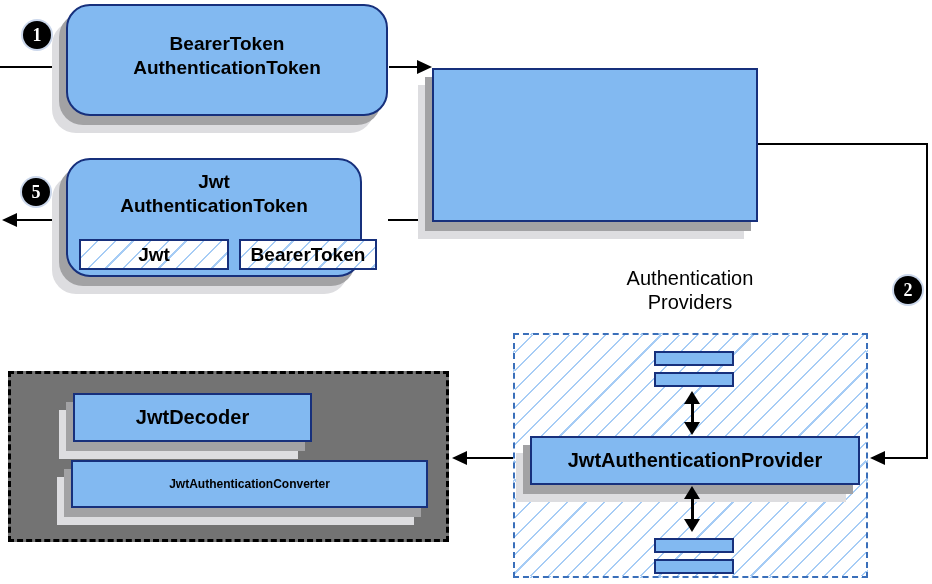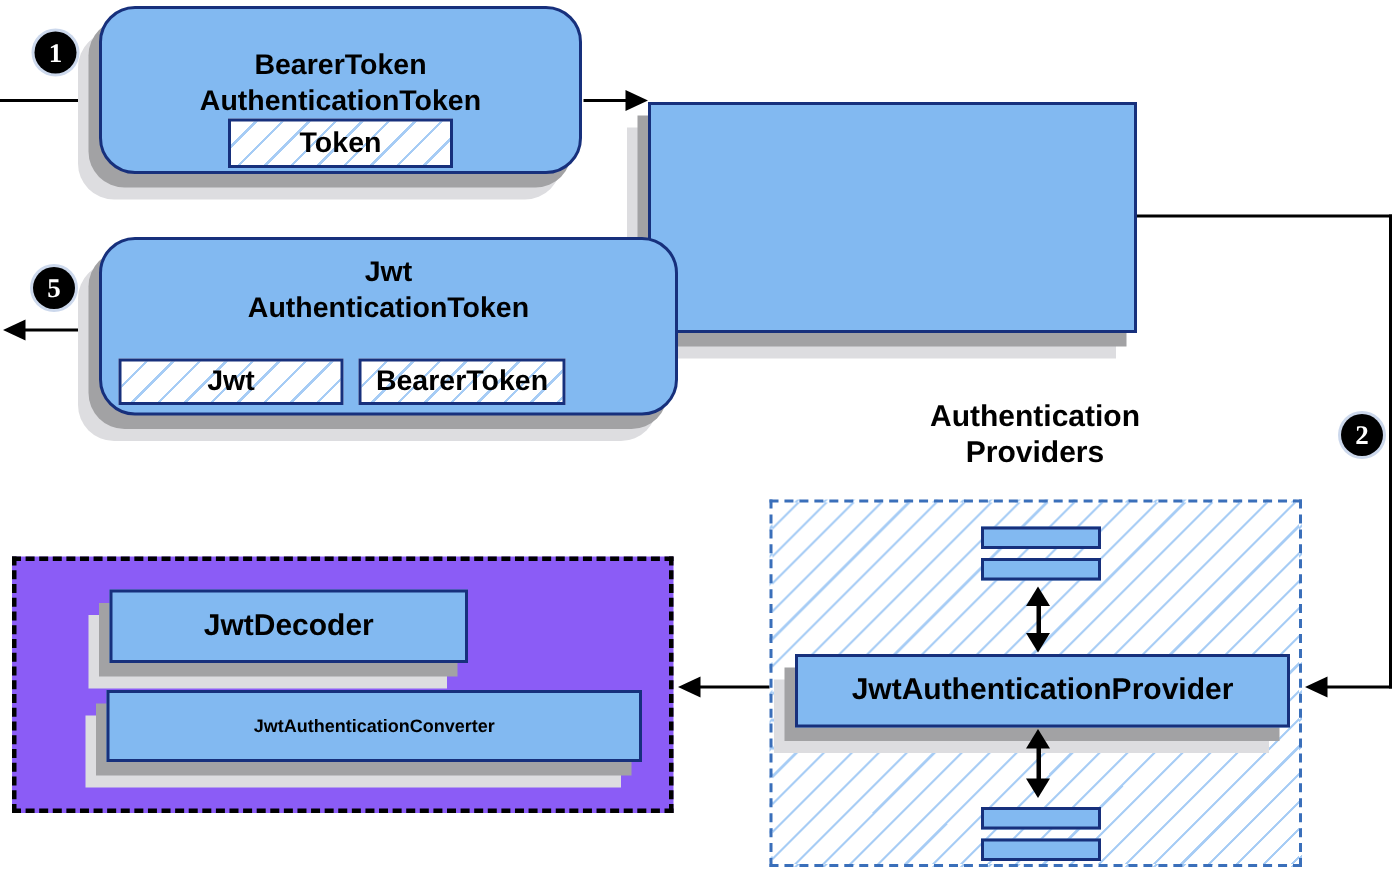--- a/index.html
+++ b/index.html
@@ -28,32 +28,32 @@
   .box-title{font-weight:bold;font-size:19px;line-height:24px;text-align:center;}
   .hatch{
     background-color:#fff;
     background-image:repeating-linear-gradient(135deg,rgba(0,0,0,0) 0 11px,var(--hatch-line) 11px 12.5px);
   }
   .inner-box{
     position:absolute;border:2px solid var(--node-border);box-sizing:border-box;
     display:flex;align-items:center;justify-content:center;
     font-weight:bold;font-size:19px;
   }
-  .plain-label{position:absolute;font-weight:bold;font-size:20px;line-height:24px;text-align:center;}
+  .plain-label{position:absolute;font-weight:normal;font-size:20px;line-height:24px;text-align:center;}
   .center-text{display:flex;align-items:center;justify-content:center;font-weight:bold;}
   
   .group-blue{
     position:absolute;box-sizing:border-box;
     border:2px dashed var(--group-dash-border);
     background-color:#fff;
     background-image:repeating-linear-gradient(135deg,rgba(0,0,0,0) 0 11.5px,var(--hatch-line) 11.5px 13px);
   }
   .group-black{
     position:absolute;box-sizing:border-box;
-    border:3px dashed #000;background:#8b5cf6;text-align:right;
+    border:3px dashed #000;background:#737373;text-align:right;
   }
   
   .hline{position:absolute;height:2px;background:var(--connector);}
   .vline{position:absolute;width:2px;background:var(--connector);}
   .ah{position:absolute;width:0;height:0;}
   .ah-right{border-top:7px solid transparent;border-bottom:7px solid transparent;border-left:15px solid var(--connector);}
   .ah-left{border-top:7px solid transparent;border-bottom:7px solid transparent;border-right:15px solid var(--connector);}
   .varrow{position:absolute;width:16px;}
   .varrow .bar{position:absolute;left:6.5px;top:7px;bottom:7px;width:3px;background:var(--connector);}
   .varrow .up{position:absolute;top:0;left:0;width:0;height:0;border-left:8px solid transparent;border-right:8px solid transparent;border-bottom:13px solid var(--connector);}
@@ -94,27 +94,26 @@
 
   <div class="hline" style="left:388px;top:219px;width:45px;"></div>
   <div class="hline" style="left:15px;top:219px;width:51px;"></div>
   <div class="ah ah-left" style="left:2px;top:213px;"></div>
 
   <div class="node rounded" style="left:66px;top:4px;width:322px;height:112px;">
     <div class="box-title" style="padding-top:26px;">
       <div>BearerToken</div>
       <div>AuthenticationToken</div>
     </div>
-    <div class="inner-box hatch" style="left:84px;top:73px;width:150px;height:33px;">Token</div>
   </div>
 
   <div class="node" style="left:432px;top:68px;width:326px;height:154px;">
   </div>
 
-  <div class="node rounded" style="left:66px;top:158px;width:386px;height:119px;">
+  <div class="node rounded" style="left:66px;top:158px;width:296px;height:119px;">
     <div class="box-title" style="padding-top:10px;">
       <div>Jwt</div>
       <div>AuthenticationToken</div>
     </div>
     <div class="inner-box hatch" style="left:11px;top:79px;width:150px;height:31px;">Jwt</div>
     <div class="inner-box hatch" style="left:171px;top:79px;width:138px;height:31px;">BearerToken</div>
   </div>
 
   <div class="plain-label" style="left:535px;top:266px;width:310px;">
     <div>Authentication</div>

